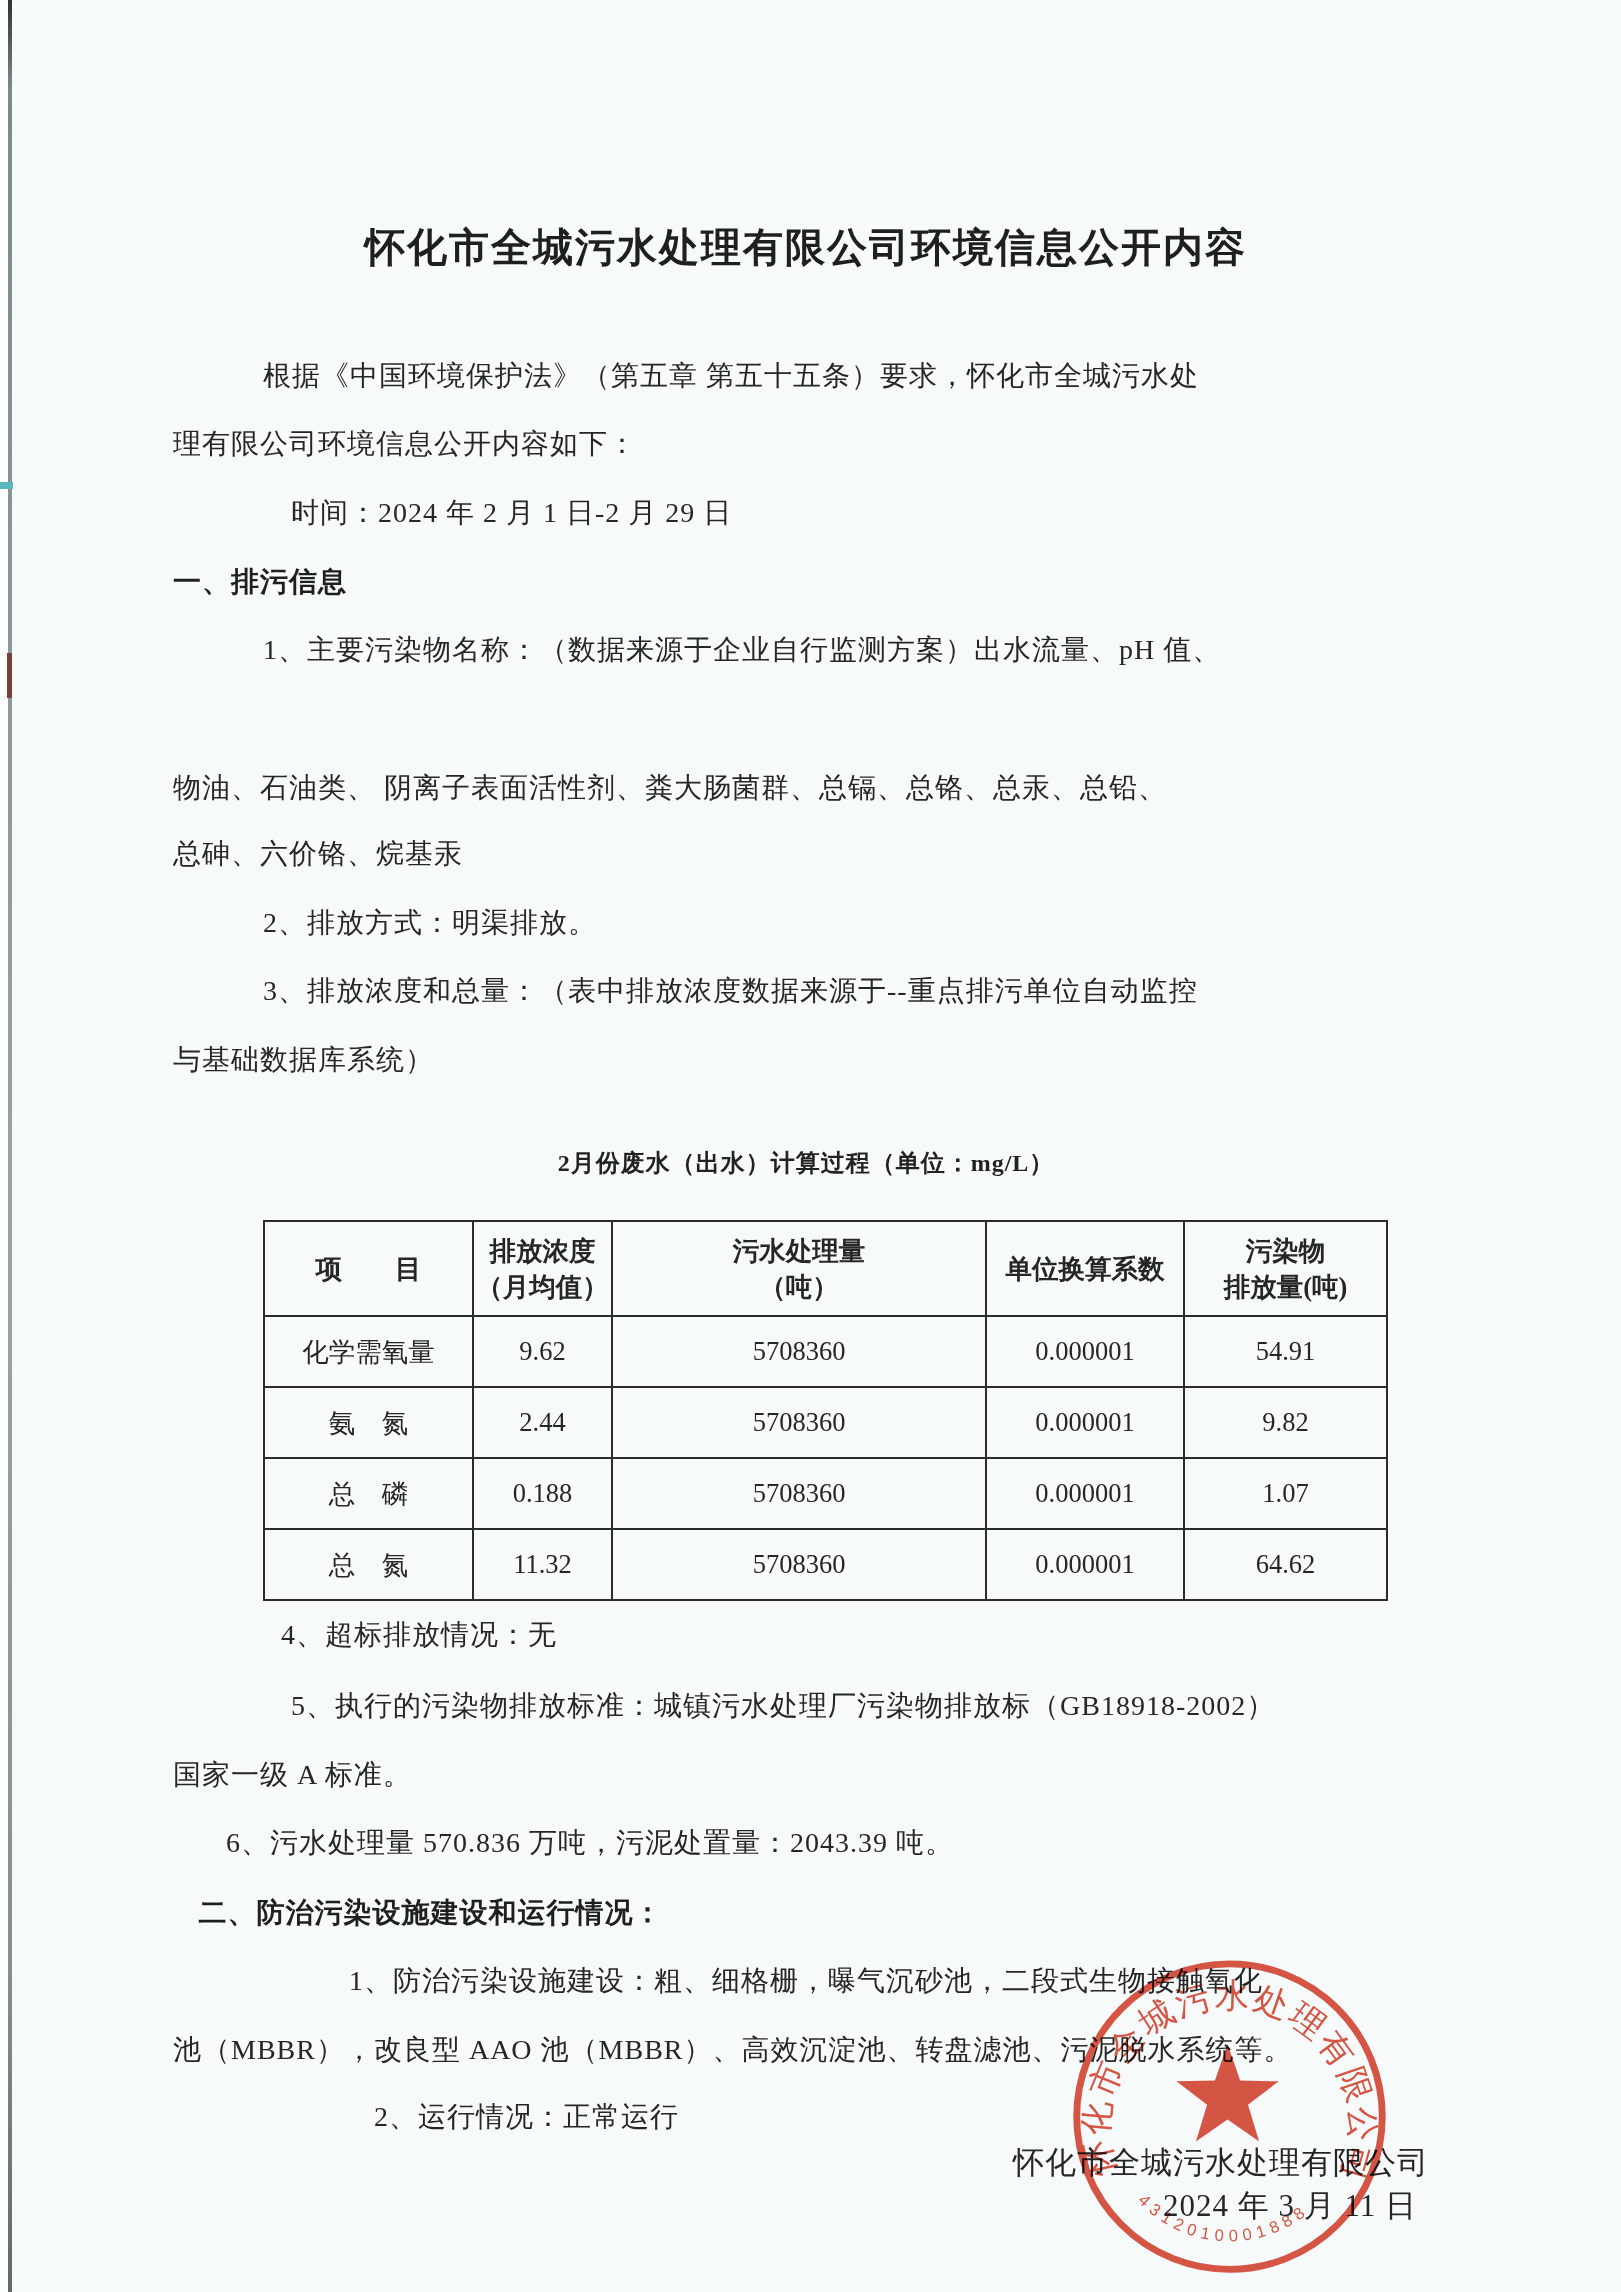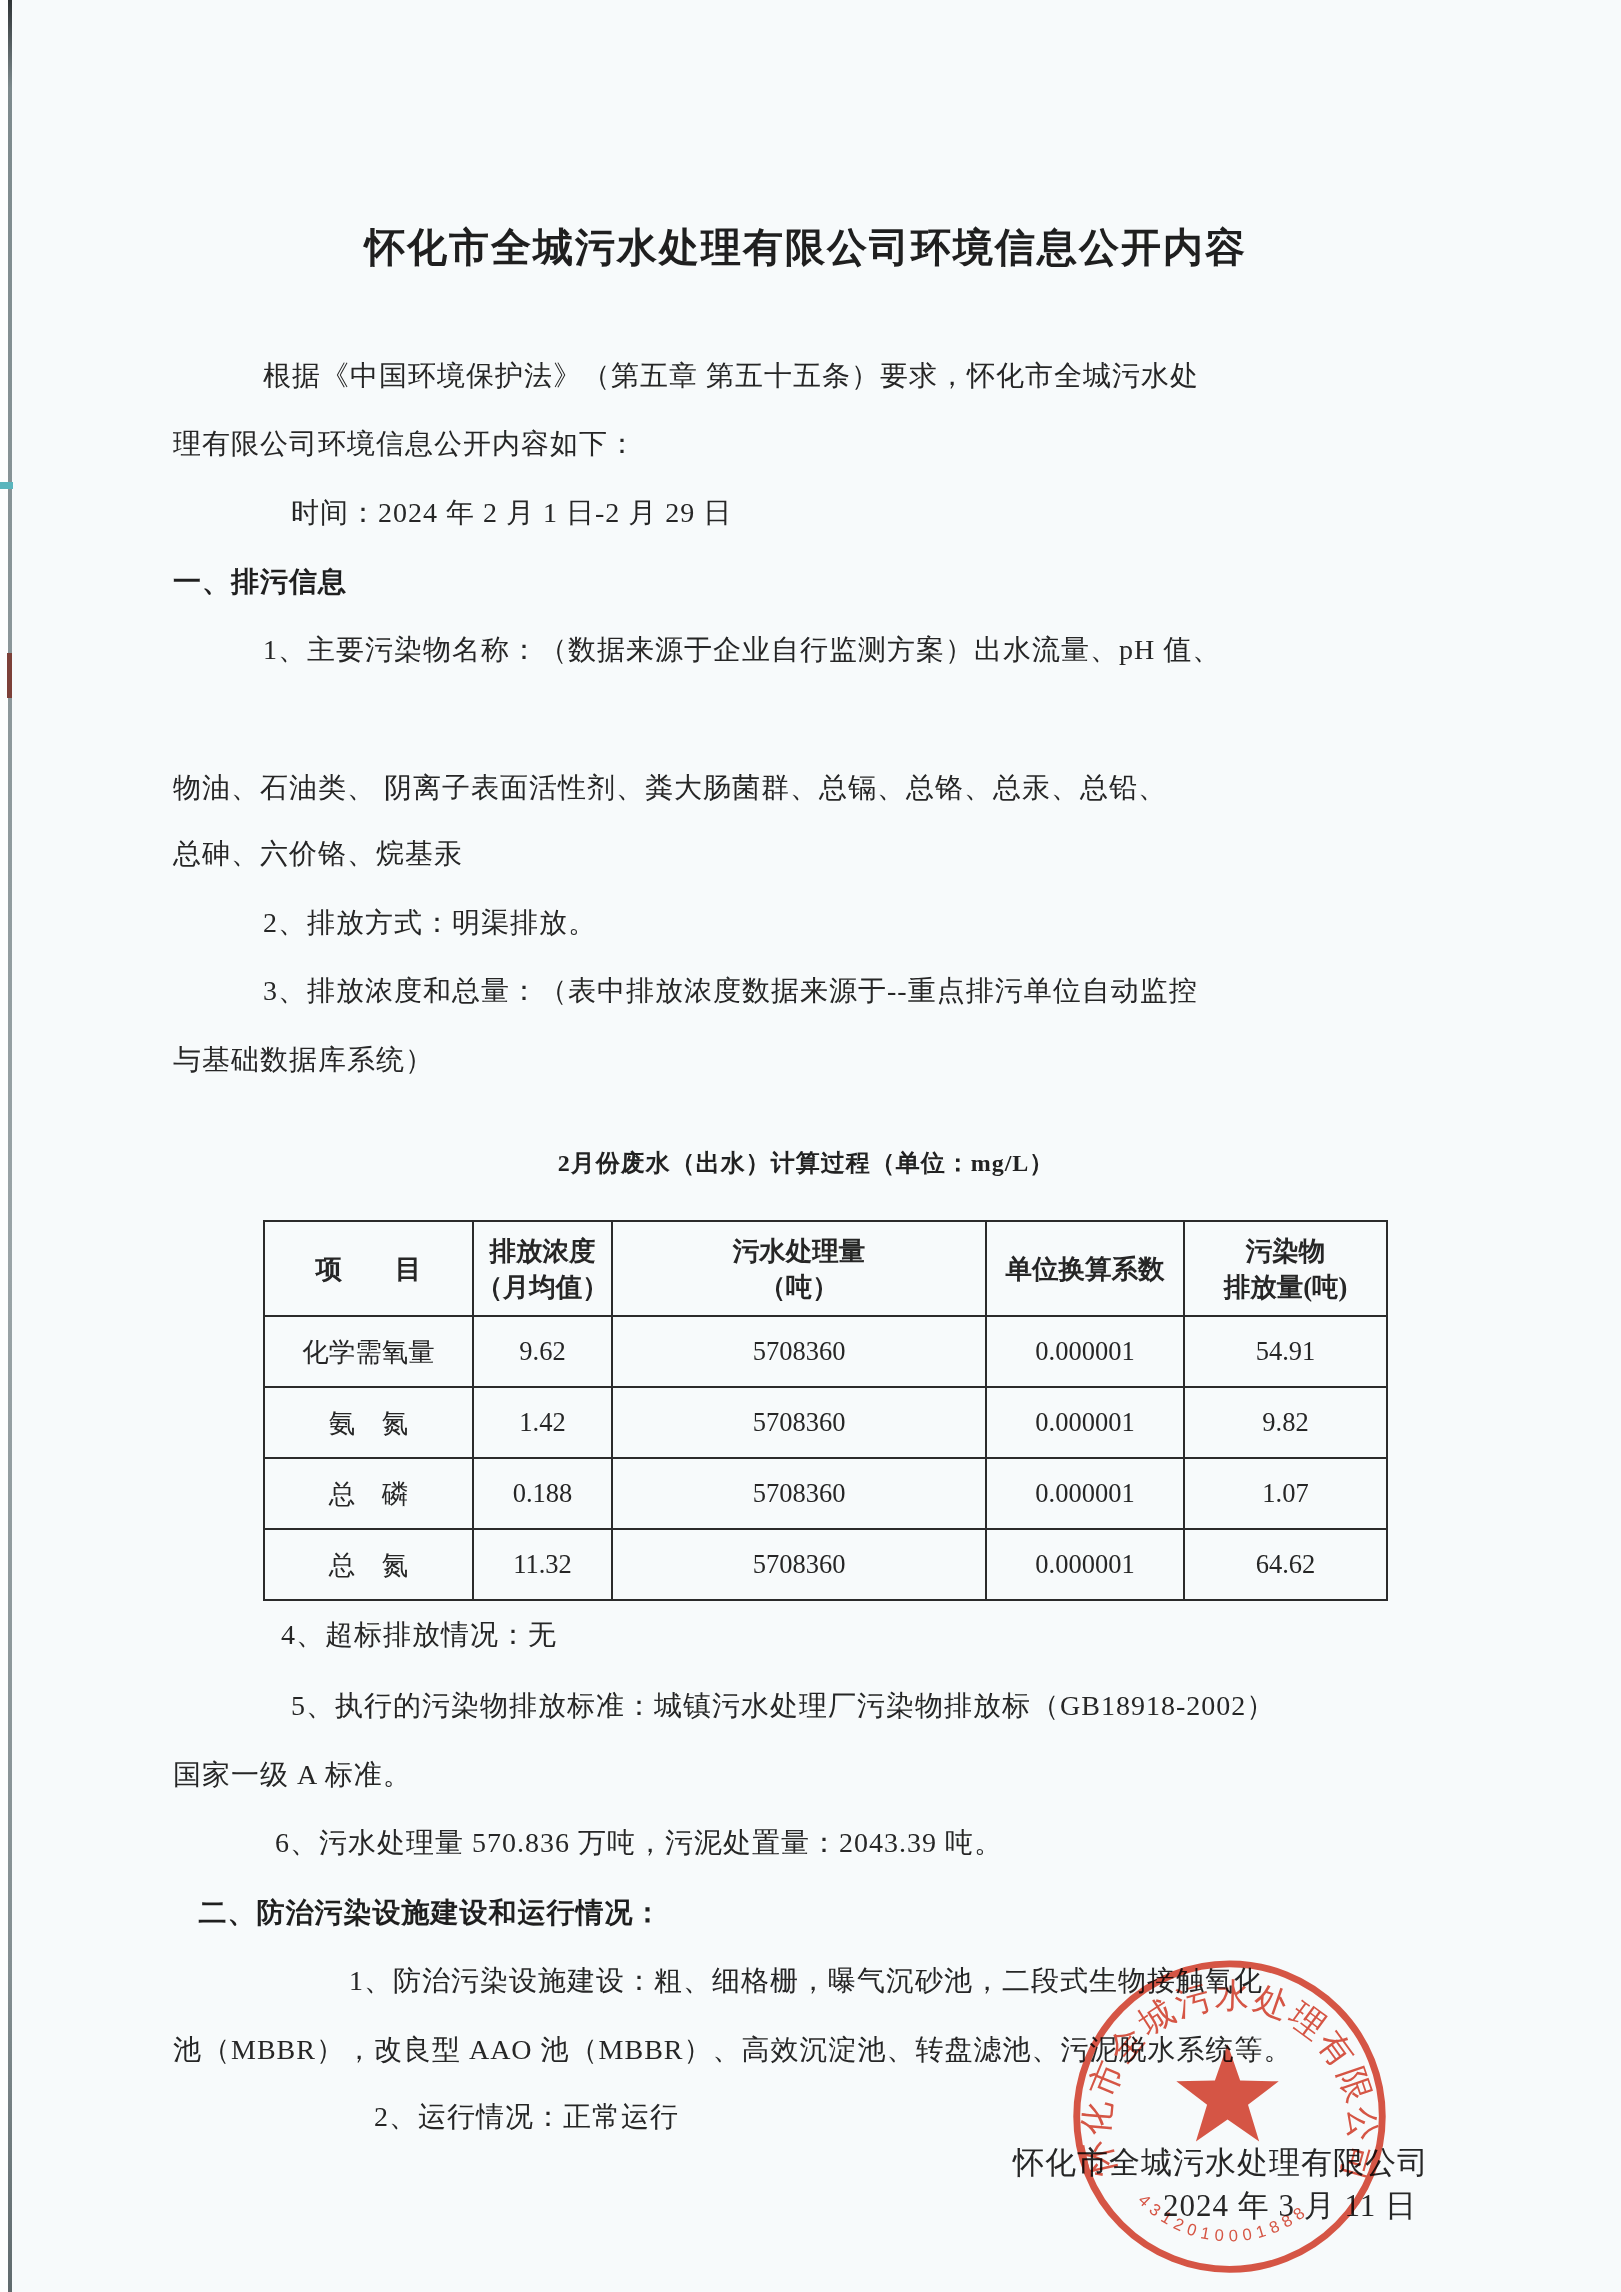--- a/index.html
+++ b/index.html
@@ -82,21 +82,21 @@
       </tr>
       <tr>
         <td>化学需氧量</td>
         <td>9.62</td>
         <td>5708360</td>
         <td>0.000001</td>
         <td>54.91</td>
       </tr>
       <tr>
         <td>氨　氮</td>
-        <td>1.42</td>
+        <td>2.44</td>
         <td>5708360</td>
         <td>0.000001</td>
         <td>9.82</td>
       </tr>
       <tr>
         <td>总　磷</td>
         <td>0.188</td>
         <td>5708360</td>
         <td>0.000001</td>
         <td>1.07</td>
@@ -107,21 +107,21 @@
         <td>5708360</td>
         <td>0.000001</td>
         <td>64.62</td>
       </tr>
     </tbody>
   </table>
 
   <div class="line" style="top:1611px;margin-left:108px;">4、超标排放情况：无</div>
   <div class="line" style="top:1682px;margin-left:118px;">5、执行的污染物排放标准：城镇污水处理厂污染物排放标（GB18918-2002）</div>
   <div class="line" style="top:1751px;">国家一级 A 标准。</div>
-  <div class="line" style="top:1819px;margin-left:102px;">6、污水处理量 570.836 万吨，污泥处置量：2043.39 吨。</div>
+  <div class="line" style="top:1819px;margin-left:53px;">6、污水处理量 570.836 万吨，污泥处置量：2043.39 吨。</div>
   <div class="line bold" style="top:1889px;margin-left:25.5px;">二、防治污染设施建设和运行情况：</div>
   <div class="line" style="top:1957px;margin-left:176px;">1、防治污染设施建设：粗、细格栅，曝气沉砂池，二段式生物接触氧化</div>
   <div class="line" style="top:2026px;">池（MBBR），改良型 AAO 池（MBBR）、高效沉淀池、转盘滤池、污泥脱水系统等。</div>
   <div class="line" style="top:2093px;margin-left:201px;">2、运行情况：正常运行</div>
 
   <div class="sig sig-company">怀化市全城污水处理有限公司</div>
   <div class="sig sig-date">2024 年 3 月 11 日</div>
 
   <div class="stamp">
     <svg viewBox="0 0 340 346" width="333" height="339">

